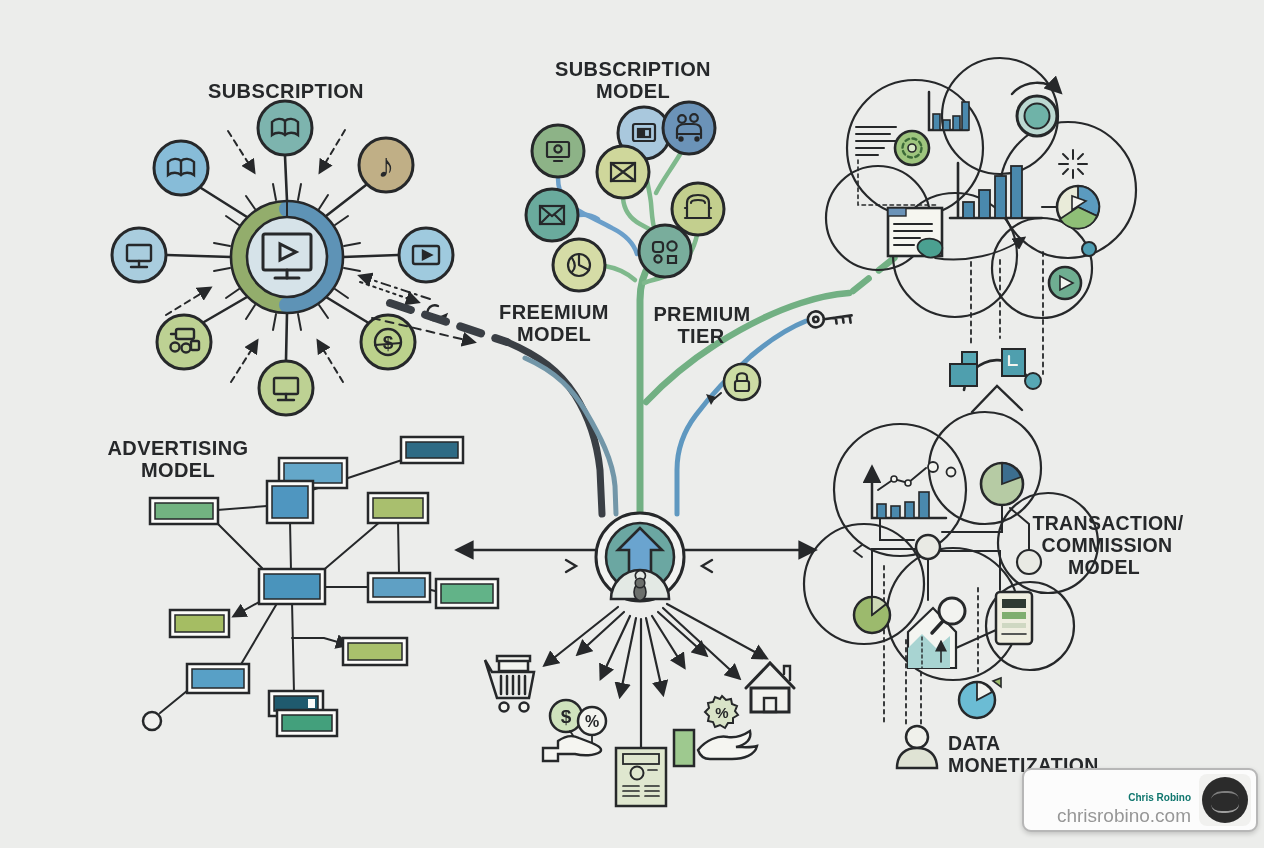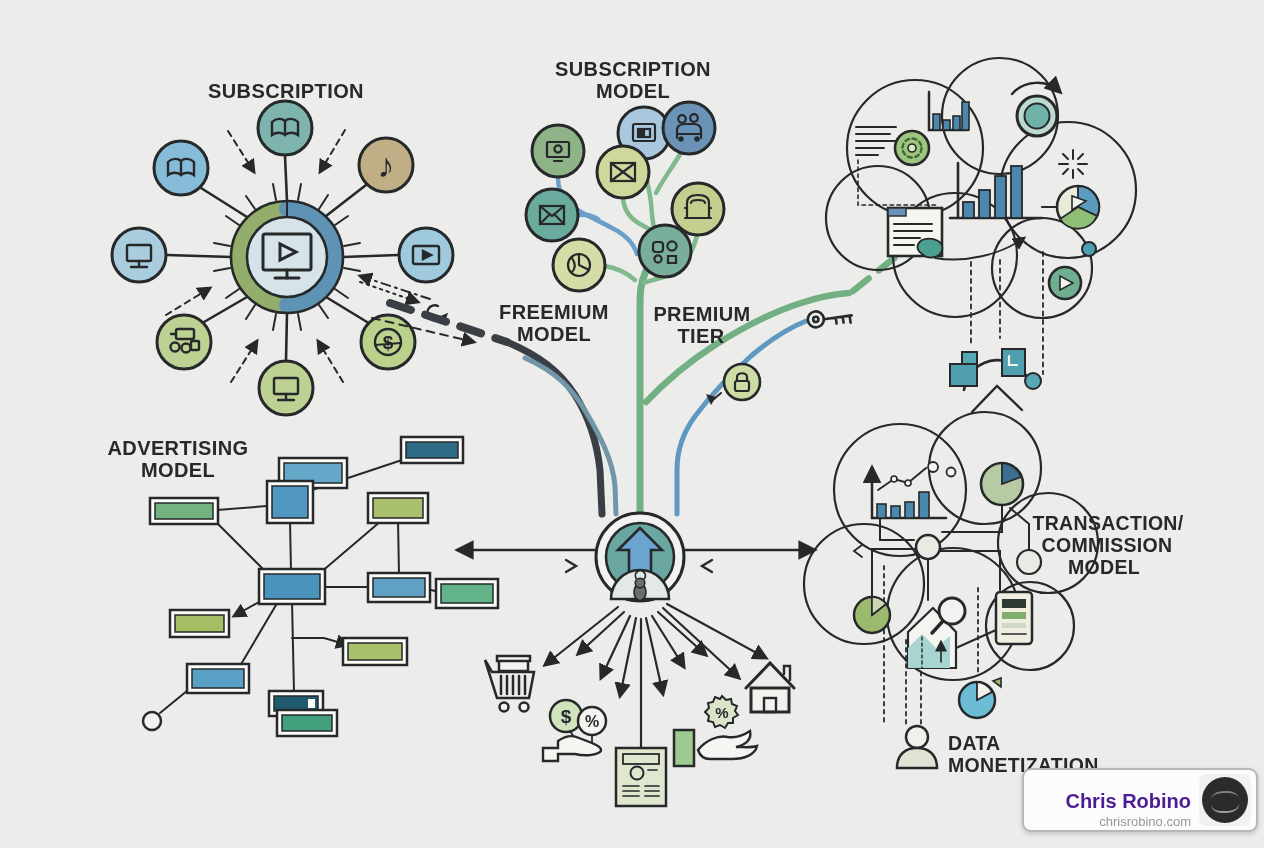--- a/index.html
+++ b/index.html
@@ -5,22 +5,22 @@
   html,body{margin:0;padding:0;}
   body{background:#d8d8d6;font-family:"Liberation Sans",sans-serif;}
   .canvas{position:relative;width:1264px;height:848px;background:#ecedeb;overflow:hidden;}
   svg text{font-family:"Liberation Sans",sans-serif;fill:#26282a;}
   .lbl{font-weight:bold;font-size:20px;letter-spacing:.4px;}
   .lbl-sm{font-weight:bold;font-size:19.5px;letter-spacing:.3px;}
   .watermark{position:absolute;left:1022px;top:768px;width:236px;height:64px;background:#fcfcfc;
     border:2px solid #b7b7b7;border-radius:9px;box-shadow:0 2px 5px rgba(0,0,0,.18);
     display:flex;align-items:center;justify-content:flex-end;gap:8px;padding:0 5px 0 10px;box-sizing:border-box;}
   .wm-text{text-align:right;line-height:1.3;}
-  .wm-name{font-weight:bold;font-size:20px;color:#4c1d95;margin-top:19px;}
-  .wm-site{font-size:13px;color:#979797;}
+  .wm-name{font-weight:bold;font-size:10px;color:#0f766e;margin-top:19px;}
+  .wm-site{font-size:19px;color:#979797;}
   .wm-logo{width:52px;height:52px;border-radius:8px;background:#f1f1ef;display:flex;align-items:center;justify-content:center;flex:0 0 auto;}
   .wm-logo-circle{width:46px;height:46px;border-radius:50%;background:#2b2b2b;position:relative;}
   .wm-logo-circle::after{content:"";position:absolute;left:9px;top:14px;width:28px;height:18px;
     border-top:2px solid rgba(255,255,255,.55);border-bottom:2px solid rgba(255,255,255,.4);transform:rotate(178deg);border-radius:40%;}
 </style>
 </head>
 <body>
 
 <div class="canvas">
 <svg width="1264" height="848" viewBox="0 0 1264 848">

